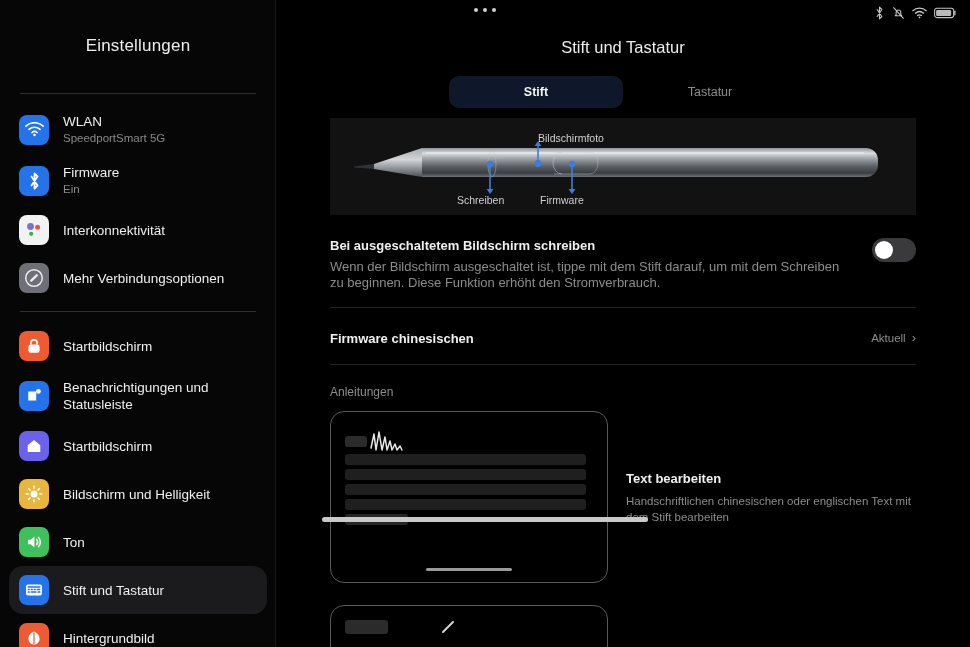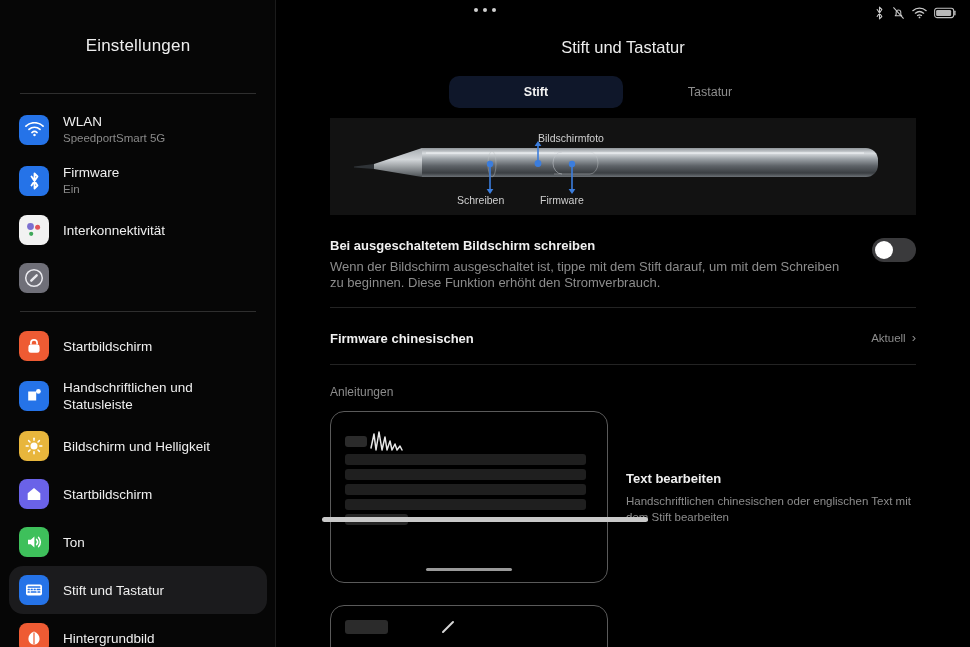--- a/index.html
+++ b/index.html
@@ -256,20 +256,23 @@
         </span>
       </div>
 
       <div class="sb-item">
         <span class="sb-ico" style="background:#6f6f78">
           <svg width="20" height="20" viewBox="0 0 20 20">
               <circle cx="10" cy="10" r="8.3" fill="none" stroke="#e9e9ee" stroke-width="1.5"></circle>
               <path d="M7.3 12.7 l5.4-5.4" stroke="#e9e9ee" stroke-width="2.4" stroke-linecap="round"></path>
             </svg>
         </span>
+        <span class="sb-text">
+          <span class="sb-label">Mehr Verbindungsoptionen</span>
+        </span>
       </div>
 
       <div class="sb-gap"></div>
 
       <div class="sb-item">
         <span class="sb-ico" style="background:#ee5b33">
           <svg width="18" height="18" viewBox="0 0 18 18">
               <rect x="3.4" y="7.6" width="11.2" height="8.2" rx="2.4" fill="#fff"></rect>
               <path d="M5.9 7.6 V5.9 a3.1 3.1 0 0 1 6.2 0 V7.6" fill="none" stroke="#fff" stroke-width="1.7"></path>
             </svg>
@@ -280,21 +283,32 @@
       </div>
 
       <div class="sb-item">
         <span class="sb-ico" style="background:#2573e8">
           <svg width="18" height="18" viewBox="0 0 18 18">
               <path d="M3.2 4.6 h8 v8.8 h-8 z" fill="#fff"></path>
               <circle cx="13.4" cy="4.4" r="2.4" fill="#fff"></circle>
             </svg>
         </span>
         <span class="sb-text">
-          <span class="sb-label">Handschriftlichen und Statusleiste</span>
+          <span class="sb-label">Benachrichtigungen und Statusleiste</span>
+        </span>
+      </div>
+
+      <div class="sb-item">
+        <span class="sb-ico" style="background:#6a62e8">
+          <svg width="18" height="18" viewBox="0 0 18 18">
+              <path d="M9 3 L15.3 8.2 V15 H2.7 V8.2 Z" fill="#fff"></path>
+            </svg>
+        </span>
+        <span class="sb-text">
+          <span class="sb-label">Startbildschirm</span>
         </span>
       </div>
 
       <div class="sb-item">
         <span class="sb-ico" style="background:#e8b63c">
           <svg width="20" height="20" viewBox="0 0 20 20">
               <circle cx="10" cy="10" r="3.5" fill="#fff"></circle>
               <g stroke="#fff" stroke-width="1.5" stroke-linecap="round">
                 <path d="M10 2.2v2"></path>
                 <path d="M10 15.8v2"></path>
@@ -302,31 +316,20 @@
                 <path d="M15.8 10h2"></path>
                 <path d="M4.6 4.6l1.4 1.4"></path>
                 <path d="M14 14l1.4 1.4"></path>
                 <path d="M15.4 4.6L14 6"></path>
                 <path d="M6 14l-1.4 1.4"></path>
               </g>
             </svg>
         </span>
         <span class="sb-text">
           <span class="sb-label">Bildschirm und Helligkeit</span>
-        </span>
-      </div>
-
-      <div class="sb-item">
-        <span class="sb-ico" style="background:#6a62e8">
-          <svg width="18" height="18" viewBox="0 0 18 18">
-              <path d="M9 3 L15.3 8.2 V15 H2.7 V8.2 Z" fill="#fff"></path>
-            </svg>
-        </span>
-        <span class="sb-text">
-          <span class="sb-label">Startbildschirm</span>
         </span>
       </div>
 
       <div class="sb-item">
         <span class="sb-ico" style="background:#3ec05b">
           <svg width="19" height="18" viewBox="0 0 19 18">
               <path d="M3 6.8 h2.8 L9.4 3.4 v11.2 L5.8 11.2 H3 Z" fill="#fff"></path>
               <path d="M11.6 6.4 a4 4 0 0 1 0 5.2" fill="none" stroke="#fff" stroke-width="1.5" stroke-linecap="round"></path>
               <path d="M13.6 4.4 a7 7 0 0 1 0 9.2" fill="none" stroke="#fff" stroke-width="1.5" stroke-linecap="round"></path>
             </svg>

